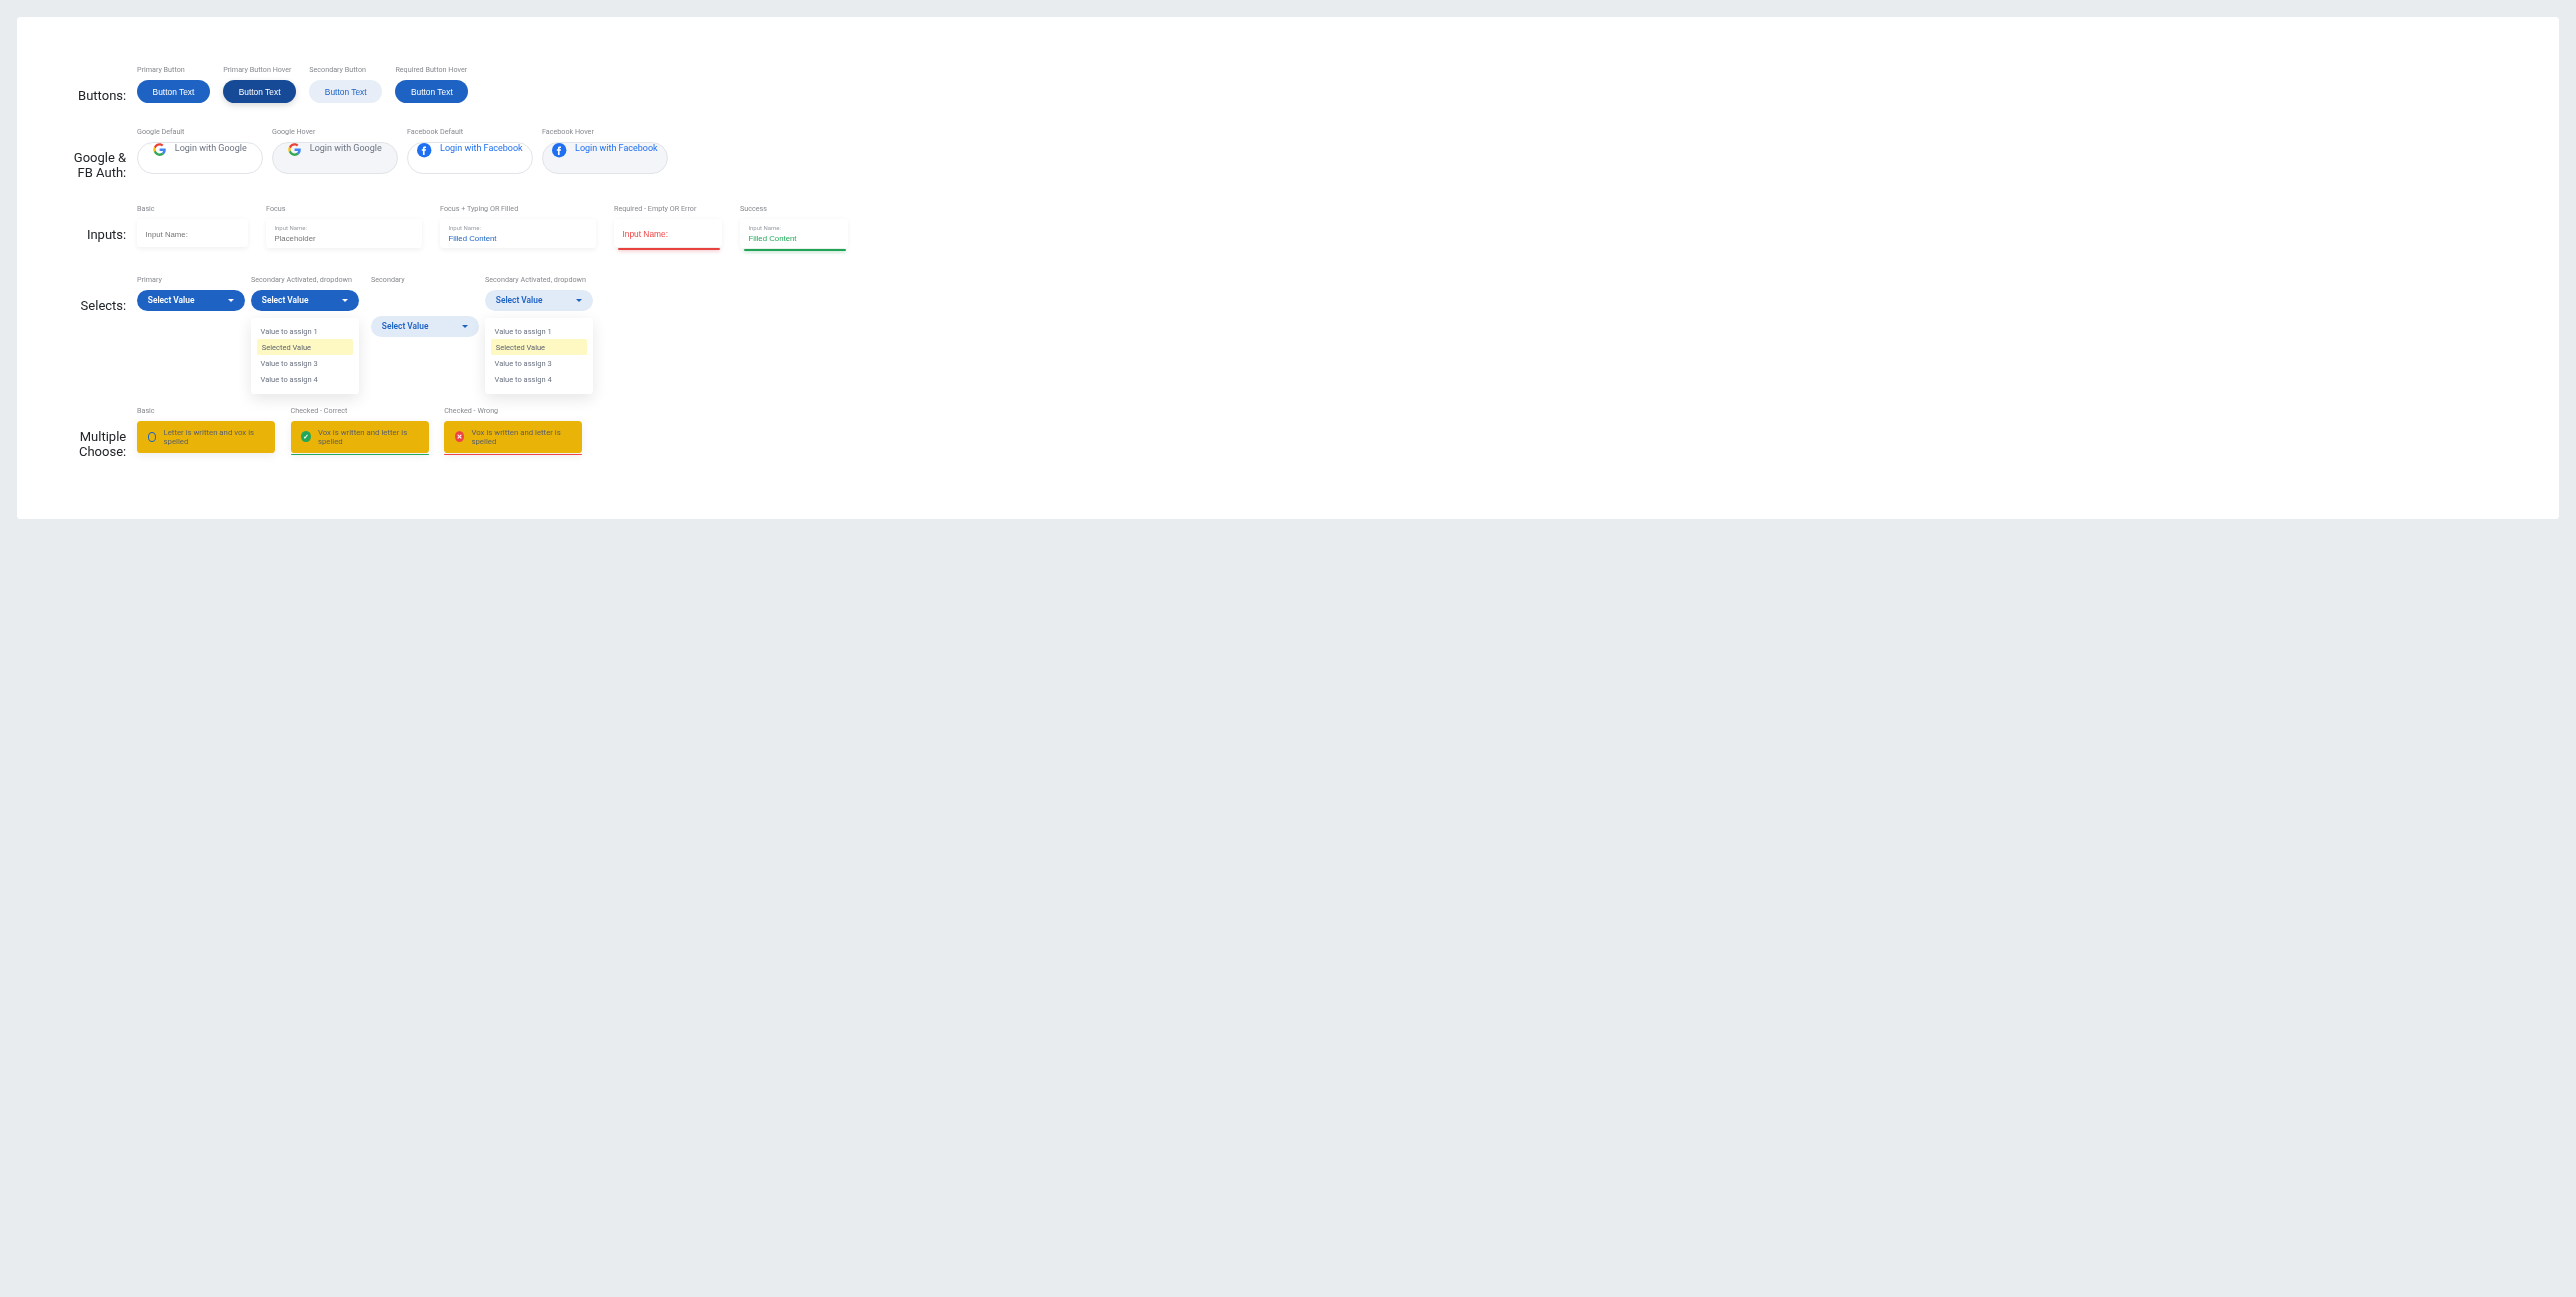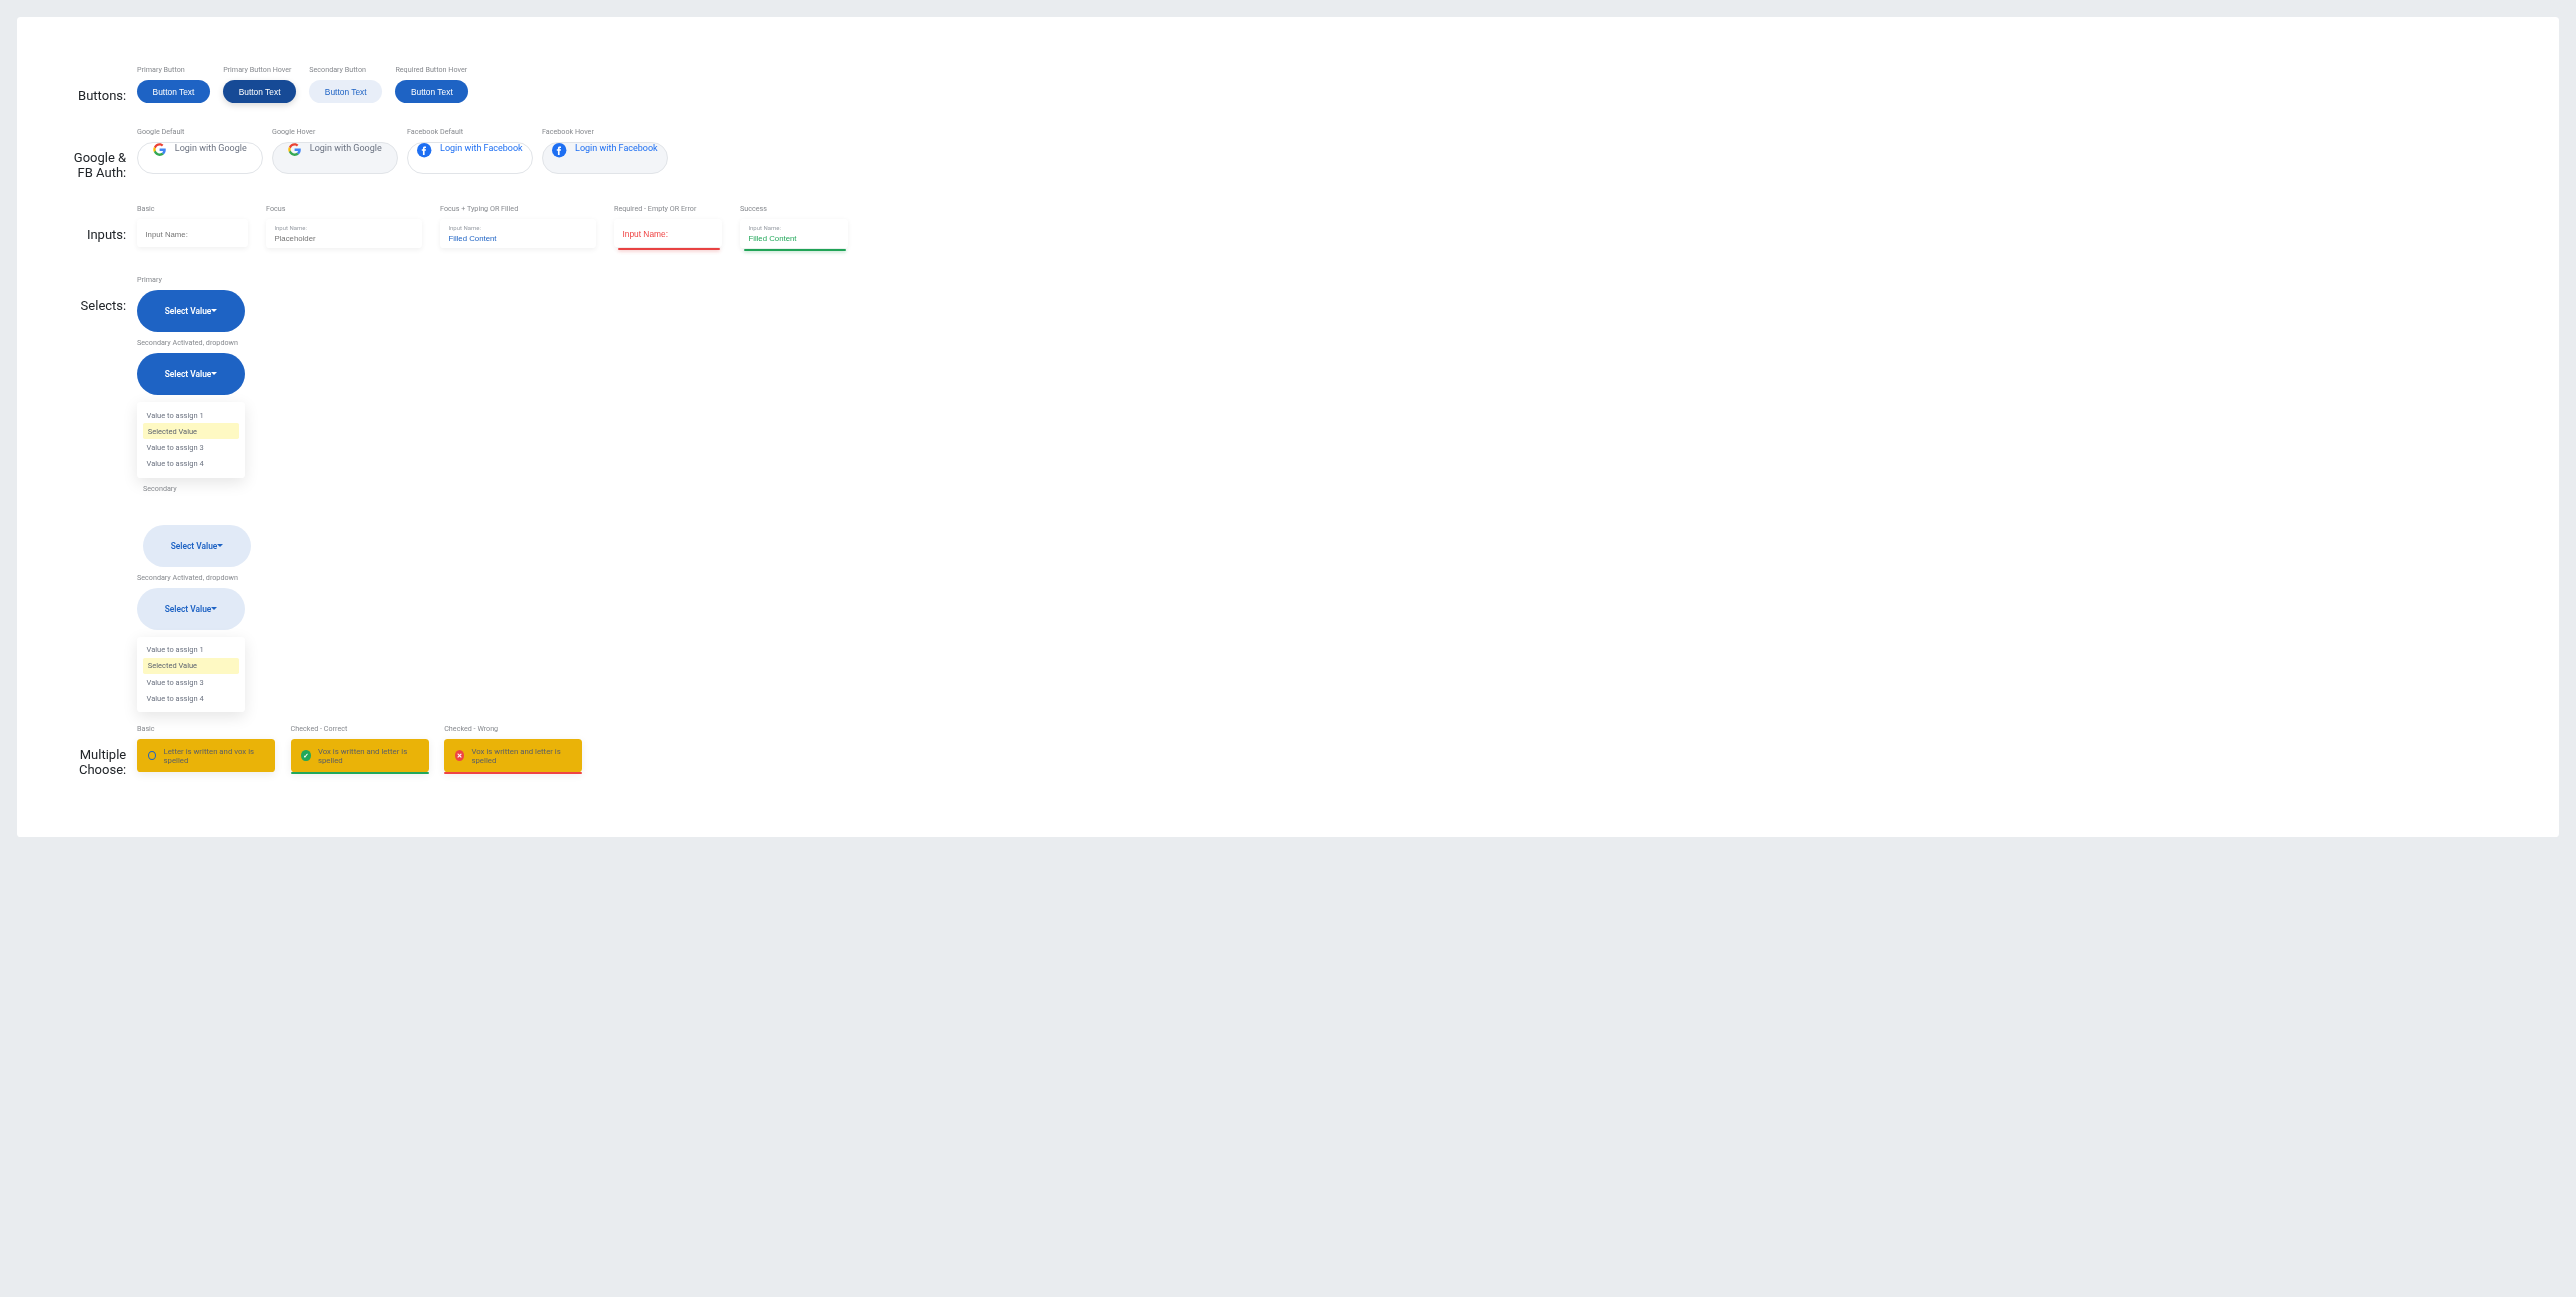--- a/index.html
+++ b/index.html
@@ -102,25 +102,25 @@
   }
   .input-main.filled { color: #1e63c4; font-weight: 500; }
   .input-main.error-txt { color: #ef4444; font-size: 8.4px; }
   .input-main.success-txt { color: #22a85a; font-weight: 500; }
   .underline { height: 1.8px; border-radius: 1.2px; margin-top: 1.2px; }
   .underline.red { background: #ef4444; box-shadow: 0 1.2px 3.6px rgba(239,68,68,0.35);}
   .underline.green { background: #22a85a; box-shadow: 0 1.2px 3.6px rgba(34,168,90,0.35);}
   
   .select {
     width: 108px;
-    height: 42px;
+    height: 21px;
     border-radius: 600px;
     display: flex;
     align-items: center;
-    justify-content: center;
+    justify-content: space-between;
     padding: 0 10.8px;
     font-size: 8.4px;
     font-weight: 600;
     cursor: pointer;
   }
   .select.prim { background: #1e63c4; color: #fff; }
   .select.sec  { background: #e1eaf7; color: #1e63c4; }
   .chev { width: 0; height: 0; border-left:3px solid transparent; border-right:3px solid transparent; border-top:3.6px solid currentColor; }
   .dropdown {
     width: 108px;
@@ -294,21 +294,21 @@
             <input class="input-main success-txt" value="Filled Content" style="">
           </div>
           <div class="underline green" style="width:102px;margin-left:3.6px;"></div>
         </div>
       </div>
     </div>
   </div>
 
   <div class="row" style="margin-bottom:12px;">
     <div class="row-label">Selects:</div>
-    <div class="row-body" style="gap:6px;flex-direction:column;">
+    <div class="row-body" style="gap:6px;">
       <div class="col">
         <span class="state-label">Primary</span>
         <div class="select prim">
           <span>Select Value</span>
           <span class="chev"></span>
         </div>
       </div>
       <div class="col">
         <span class="state-label">Secondary Activated, dropdown</span>
         <div class="select prim">

